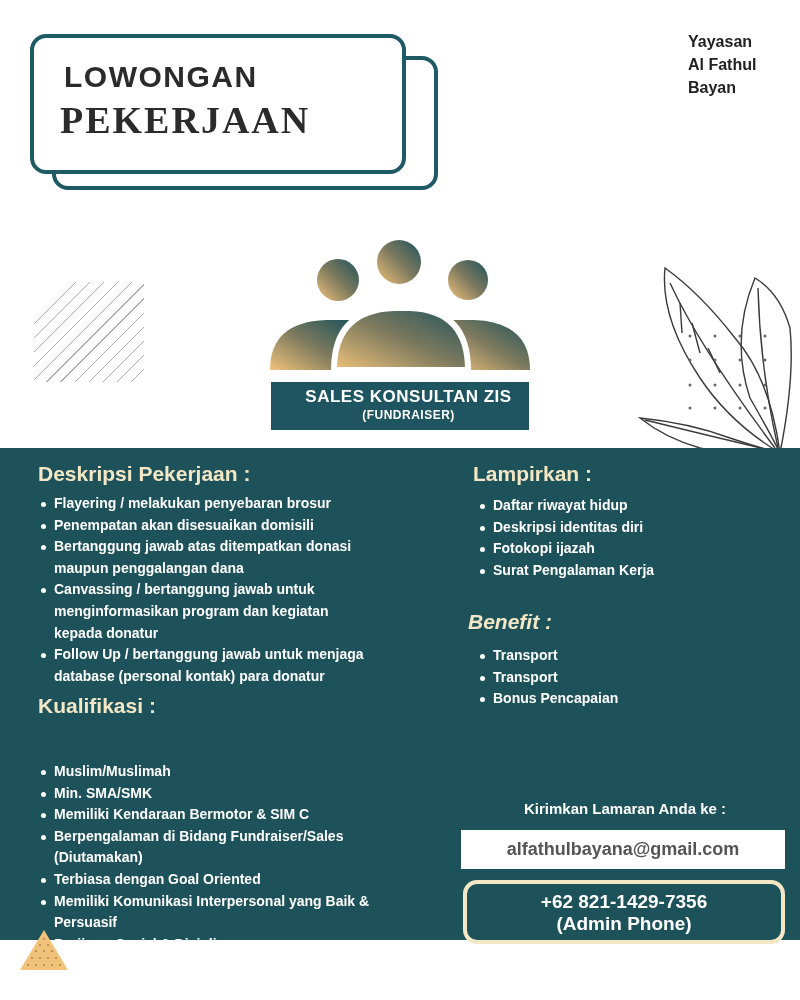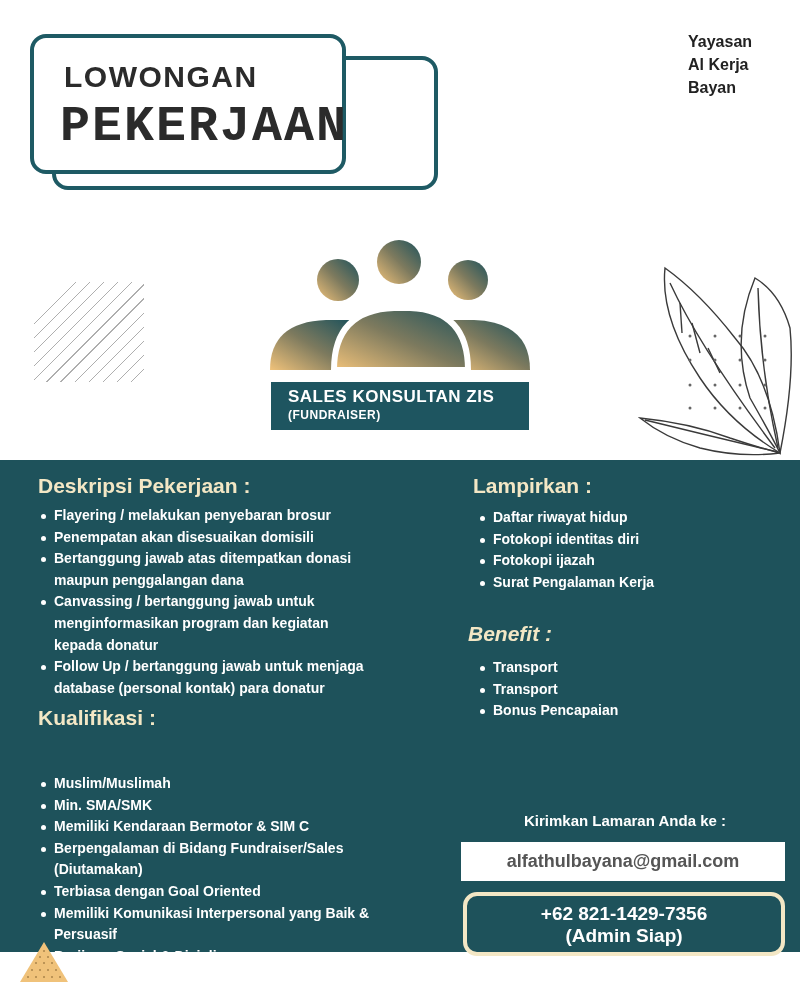--- a/index.html
+++ b/index.html
@@ -6,32 +6,32 @@
   html, body { width: 800px; height: 1000px; overflow: hidden; background: #ffffff; }
   body { position: relative; font-family: "DejaVu Sans", sans-serif; }
 
   
   .title-wrap { position: absolute; left: 30px; top: 34px; width: 410px; height: 158px; }
   .title-shadow {
     position: absolute; left: 22px; top: 22px; width: 386px; height: 134px;
     border: 4px solid #1e5a64; border-radius: 16px; background: #fff;
   }
   .title-box {
-    position: absolute; left: 0; top: 0; width: 316px; height: 140px;
+    position: absolute; left: 0; top: 0; width: 376px; height: 140px;
     border: 4px solid #1e5a64; border-radius: 16px; background: #fff;
   }
   .title-line1 {
     position: absolute; left: 30px; top: 22px;
     font-family: "Liberation Sans", sans-serif; font-weight: 700;
     font-size: 30px; letter-spacing: 1.5px; color: #2b2b2b;
   }
   .title-line2 {
     position: absolute; left: 26px; top: 60px;
-    font-family: Liberation Mono, monospace; font-weight: 700;
-    font-size: 50px; letter-spacing: 2px; color: #2b2b2b;
+    font-family: Liberation Serif, serif; font-weight: 700;
+    font-size: 38px; letter-spacing: 2px; color: #2b2b2b;
   }
 
   .logo { position: absolute; left: 560px; top: 28px; width: 230px; height: 80px; }
   .logo-arabic {
     position: absolute; left: 0; top: -6px; width: 120px; text-align: center;
     font-family: "DejaVu Sans", sans-serif; font-weight: 700; font-size: 50px; color: #111;
     direction: rtl;
   }
   .logo-text {
     position: absolute; left: 128px; top: 2px;
@@ -45,31 +45,31 @@
     background: repeating-linear-gradient(135deg, transparent 0 9px, #9a9a9a 9px 10px);
     clip-path: polygon(10% 25%, 30% 0, 100% 0, 100% 100%, 0 100%, 0 40%);
     opacity: .8;
   }
 
   .people { position: absolute; left: 268px; top: 238px; width: 262px; height: 140px; }
   .people svg { width: 262px; height: 140px; display: block; }
 
   .role-banner {
     position: absolute; left: 271px; top: 382px; width: 258px; height: 48px;
-    background: #1e5560; color: #fff;
+    background: #1e5560; text-align: center; color: #fff;
     font-family: "Liberation Sans", sans-serif; font-weight: 700; padding-left: 17px;
   }
   .role-title { font-size: 17px; letter-spacing: .5px; padding-top: 5px; line-height: 20px; }
   .role-sub { font-size: 12px; letter-spacing: .5px; line-height: 16px; }
 
   .leaves { position: absolute; left: 630px; top: 258px; width: 170px; height: 200px; }
 
   
   .panel {
-    position: absolute; left: 0; top: 460px; width: 800px; height: 492px;
+    position: absolute; left: 0; top: 448px; width: 800px; height: 492px;
     background: #1e525b;
   }
   .heading {
     position: absolute;
     font-family: "Liberation Sans", sans-serif; font-weight: 700;
     font-size: 21px; color: #f3e7c5;
   }
   ul.blist { position: absolute; list-style: none; color: #ffffff;
     font-family: "Liberation Sans", sans-serif; font-weight: 700; font-size: 14px; line-height: 21.6px; }
   ul.blist li { position: relative; padding-left: 16px; }
@@ -102,21 +102,21 @@
   <div class="title-shadow"></div>
   <div class="title-box">
     <div class="title-line1">LOWONGAN</div>
     <div class="title-line2">PEKERJAAN</div>
   </div>
 </div>
 
 <div class="logo">
   <div class="logo-text">
     <div>Yayasan</div>
-    <div>Al Kerja</div>
+    <div>Al Fathul</div>
     <div>Bayan</div>
   </div>
 </div>
 
 <div class="stripes"></div>
 
 <div class="people">
   <svg viewBox="0 0 262 140">
     <defs>
       <linearGradient id="g" x1="0" y1="1" x2="1" y2="0">
@@ -190,37 +190,37 @@
     <li style="width:340px">Berpengalaman di Bidang Fundraiser/Sales (Diutamakan)</li>
     <li>Terbiasa dengan Goal Oriented</li>
     <li style="width:362px">Memiliki Komunikasi Interpersonal yang Baik &amp; Persuasif</li>
     <li>Berjiawa Sosial &amp; Disiplin</li>
     <li>Siap ditempatkan di JABODEK</li>
   </ul>
 
   <div class="heading" style="left:473px; top:14px;">Lampirkan :</div>
   <ul class="blist" style="left:477px; top:47px; width:300px;">
     <li>Daftar riwayat hidup</li>
-    <li>Fotokopi identitas diri</li>
+    <li>Deskripsi identitas diri</li>
     <li>Fotokopi ijazah</li>
     <li>Surat Pengalaman Kerja</li>
   </ul>
 
   <div class="heading" style="left:468px; top:162px;font-style:italic;">Benefit :</div>
   <ul class="blist" style="left:477px; top:197px; width:300px;">
     <li>Transport</li>
     <li>Transport</li>
     <li>Bonus Pencapaian</li>
   </ul>
 
   <div class="send-label">Kirimkan Lamaran Anda ke :</div>
   <div class="email-box">alfathulbayana@gmail.com</div>
   <div class="phone-box">
     <div>+62 821-1429-7356</div>
-    <div>(Admin Siap)</div>
+    <div>(Admin Phone)</div>
   </div>
 
   <div class="pyramid">
     <svg viewBox="0 0 48 40" width="48" height="40">
       <polygon points="24,0 48,40 0,40" fill="#f0c27a"></polygon>
       <g fill="#7a5a2a">
         <circle cx="24" cy="9" r=".8"></circle>
         <circle cx="20" cy="15" r=".8"></circle>
           <circle cx="28" cy="15" r=".8"></circle>
         <circle cx="16" cy="21" r=".8"></circle>

